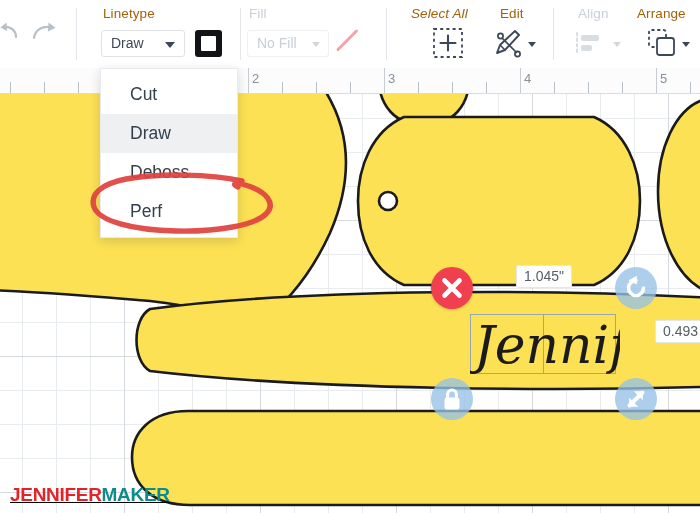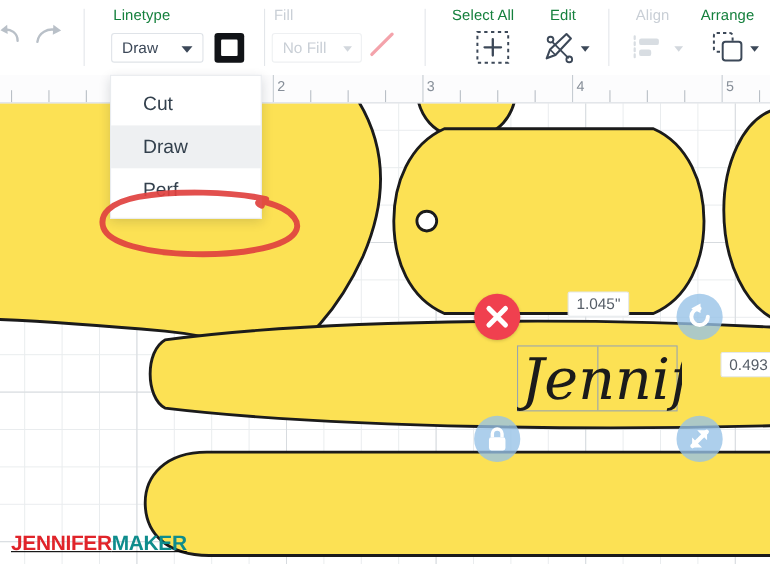--- a/index.html
+++ b/index.html
@@ -13,21 +13,21 @@
 
   
   .toolbar{
     position:absolute;left:0;top:0;width:700px;height:68px;
     background:#ffffff;z-index:40;
   }
   .tb-sep{position:absolute;top:8px;height:52px;width:1px;background:#e3e6ea;}
 
   .tb-group{position:absolute;top:0;height:68px;}
   .tb-label{
-    position:absolute;top:6px;font-size:13.5px;color:#15803d;
+    position:absolute;top:6px;font-size:13.5px;color:#a16207;
     letter-spacing:.1px;white-space:nowrap;
   }
   .tb-label.dim{color:#c9cfd6;}
 
   .tb-select{
     position:absolute;height:27px;border:1px solid #dfe3e8;border-radius:3px;
     background:#fff;box-sizing:border-box;
   }
   .tb-select .sv{
     position:absolute;left:9px;top:4px;font-size:14px;color:#3c4858;
@@ -291,21 +291,21 @@
       <div class="tb-select" style="left:247px;top:30px;width:82px;border-color:#eef0f2;">
         <span class="sv dim">No Fill</span>
         <span class="caret dim sm" style="right:8px;top:11px;"></span>
       </div>
       <div class="nofill-line" style="left:334px;top:28px;"></div>
     </div>
 
     <div class="tb-sep" style="left:386px;"></div>
 
     <div class="tb-group" style="left:0;">
-      <div class="tb-label" style="left:411px;">Select All</div>
+      <div class="tb-label" style="left:411px;font-style:italic;">Select All</div>
       <div class="tb-icon" style="left:431px;top:26px;">
         <svg width="34" height="34" viewBox="0 0 34 34">
           <rect x="3" y="3" width="28" height="28" fill="none" stroke="#3c4858" stroke-width="1.8" stroke-dasharray="3 3.2"></rect>
           <path d="M17 9.5 L17 24.5 M9.5 17 L24.5 17" stroke="#3c4858" stroke-width="2.1" stroke-linecap="round"></path>
         </svg>
       </div>
     </div>
 
     <div class="tb-group" style="left:0;">
       <div class="tb-label" style="left:500px;">Edit</div>
@@ -343,20 +343,21 @@
           <rect x="12" y="12" width="17" height="17" rx="2.5" fill="#ffffff" stroke="#3c4858" stroke-width="1.8"></rect>
         </svg>
       </div>
       <span class="caret sm" style="left:682px;top:42px;"></span>
     </div>
   </div>
 
   <div class="menu">
     <div class="mi">Cut</div>
     <div class="mi sel">Draw</div>
+    <div class="mi">Deboss</div>
     <div class="mi">Perf</div>
   </div>
 
   <svg class="annot" style="left:90px;top:172px;" width="190" height="70" viewBox="0 0 190 70">
     <path d="M152 9 C120 2 70 1 36 7 C10 12 0 23 4 35
              C9 49 42 58 86 59 C128 60 165 53 176 42
              C186 32 178 19 152 12
              C146 10 141 12 148 15" fill="none" stroke="#e0413f" stroke-width="5.4" stroke-linecap="round" stroke-linejoin="round" opacity="0.92"></path>
   </svg>
 

